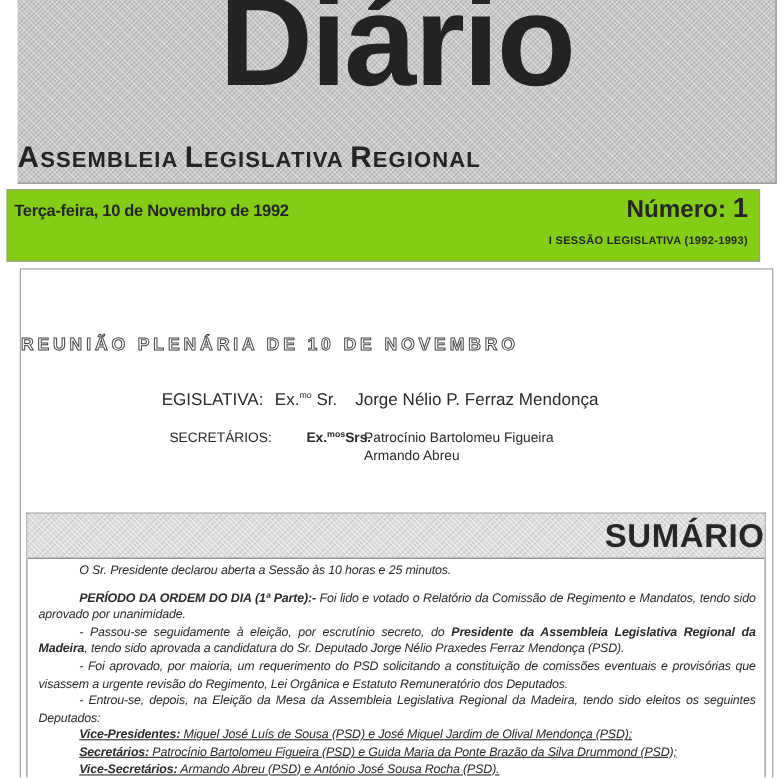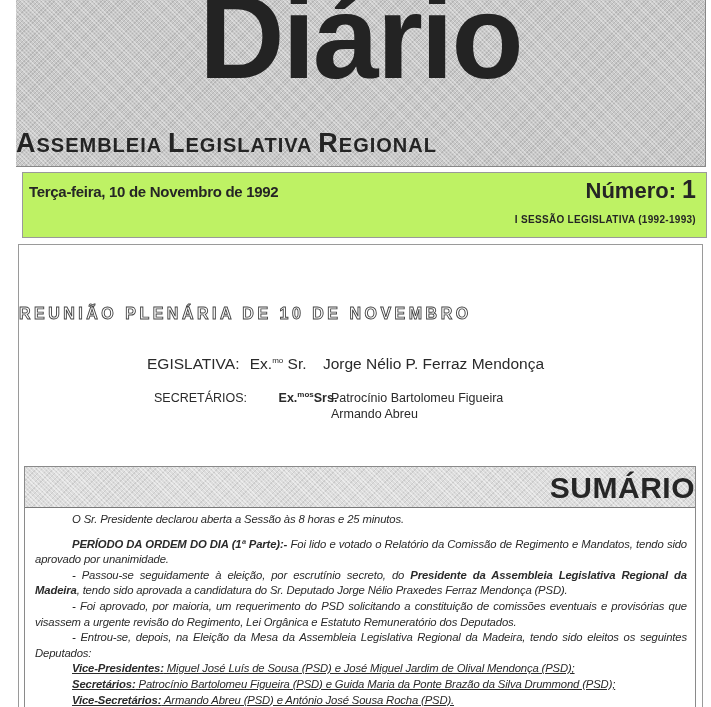--- a/index.html
+++ b/index.html
@@ -23,22 +23,22 @@
     font-weight:bold; font-size:118px; letter-spacing:-2px; color:#232323;
     line-height:1;
   }
   .subtitle {
     position:absolute; left:0; top:128px; width:100%; text-align:left;
     font-weight:bold; font-size:20px; letter-spacing:1px; color:#242424;
     font-variant:small-caps;
   }
   .subtitle .big { font-size:27px; }
   .infobox {
-    position:absolute; left:22px; top:172px; width:685px; height:66px;
-    border:1px solid #9a9a9a; box-sizing:border-box; background:#bef264;
+    position:absolute; left:6px; top:172px; width:685px; height:66px;
+    border:1px solid #9a9a9a; box-sizing:border-box; background:#84cc16;
   }
   .date { position:absolute; left:6px; top:10px; font-size:15px; font-weight:bold; color:#252525; letter-spacing:-0.3px; }
   .numero { position:absolute; right:10px; top:2px; font-size:22px; font-weight:bold; color:#252525; }
   .numero .n { font-size:25px; }
   .leg { position:absolute; left:6px; top:43px; font-size:15px; font-weight:bold; color:#252525; letter-spacing:0.5px;}
   .sessao { position:absolute; right:10px; top:41px; font-size:10px; font-weight:bold; color:#252525; letter-spacing:0.3px;}
   .mainbox {
     position:absolute; left:18px; top:244px; width:685px; height:470px;
     border:1px solid #9a9a9a; box-sizing:border-box; background:#fff;
   }
@@ -112,21 +112,21 @@
   <div class="sec-names">
     <div>Patrocínio Bartolomeu Figueira</div>
     <div>Armando Abreu</div>
   </div>
 
   <div class="sumbox">
     <div class="sumhead">
       <span>SUMÁRIO</span>
     </div>
     <div class="sumtext">
-      <p class="ind">O Sr. Presidente declarou aberta a Sessão às 8 horas e 25 minutos.</p>
+      <p class="ind">O Sr. Presidente declarou aberta a Sessão às 10 horas e 25 minutos.</p>
       <p class="ind gap"><b>PERÍODO DA ORDEM DO DIA (1ª Parte):-</b><span> Foi lido e votado o Relatório da Comissão de Regimento e Mandatos, tendo sido aprovado por unanimidade.</span></p>
       <p class="ind"><span>- Passou-se seguidamente à eleição, por escrutínio secreto, do </span><b>Presidente da Assembleia Legislativa Regional da Madeira</b><span>, tendo sido aprovada a candidatura do Sr. Deputado Jorge Nélio Praxedes Ferraz Mendonça (PSD).</span></p>
       <p class="ind">- Foi aprovado, por maioria, um requerimento do PSD solicitando a constituição de comissões eventuais e provisórias que visassem a urgente revisão do Regimento, Lei Orgânica e Estatuto Remuneratório dos Deputados.</p>
       <p class="ind">- Entrou-se, depois, na Eleição da Mesa da Assembleia Legislativa Regional da Madeira, tendo sido eleitos os seguintes Deputados:</p>
       <p class="officer"><b>Vice-Presidentes:</b><span> Miguel José Luís de Sousa (PSD) e José Miguel Jardim de Olival Mendonça (PSD);</span></p>
       <p class="officer"><b>Secretários:</b><span> Patrocínio Bartolomeu Figueira (PSD) e Guida Maria da Ponte Brazão da Silva Drummond (PSD);</span></p>
       <p class="officer"><b>Vice-Secretários:</b><span> Armando Abreu (PSD) e António José Sousa Rocha (PSD).</span></p>
     </div>
   </div>
 </div>

